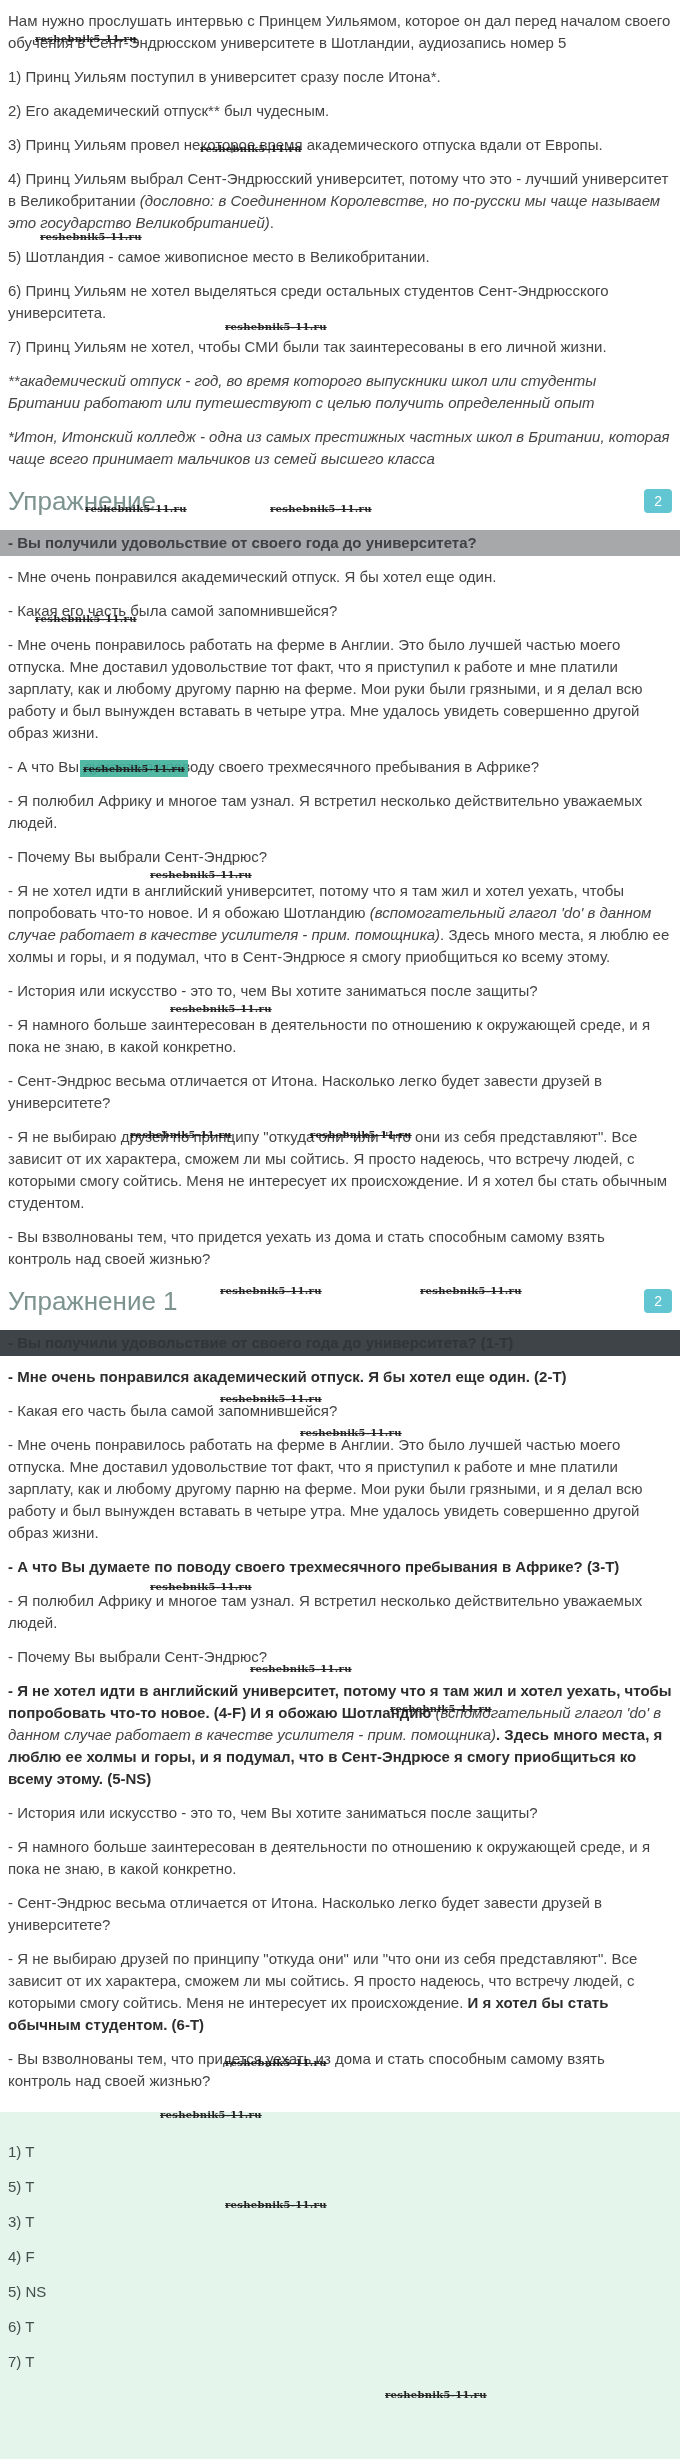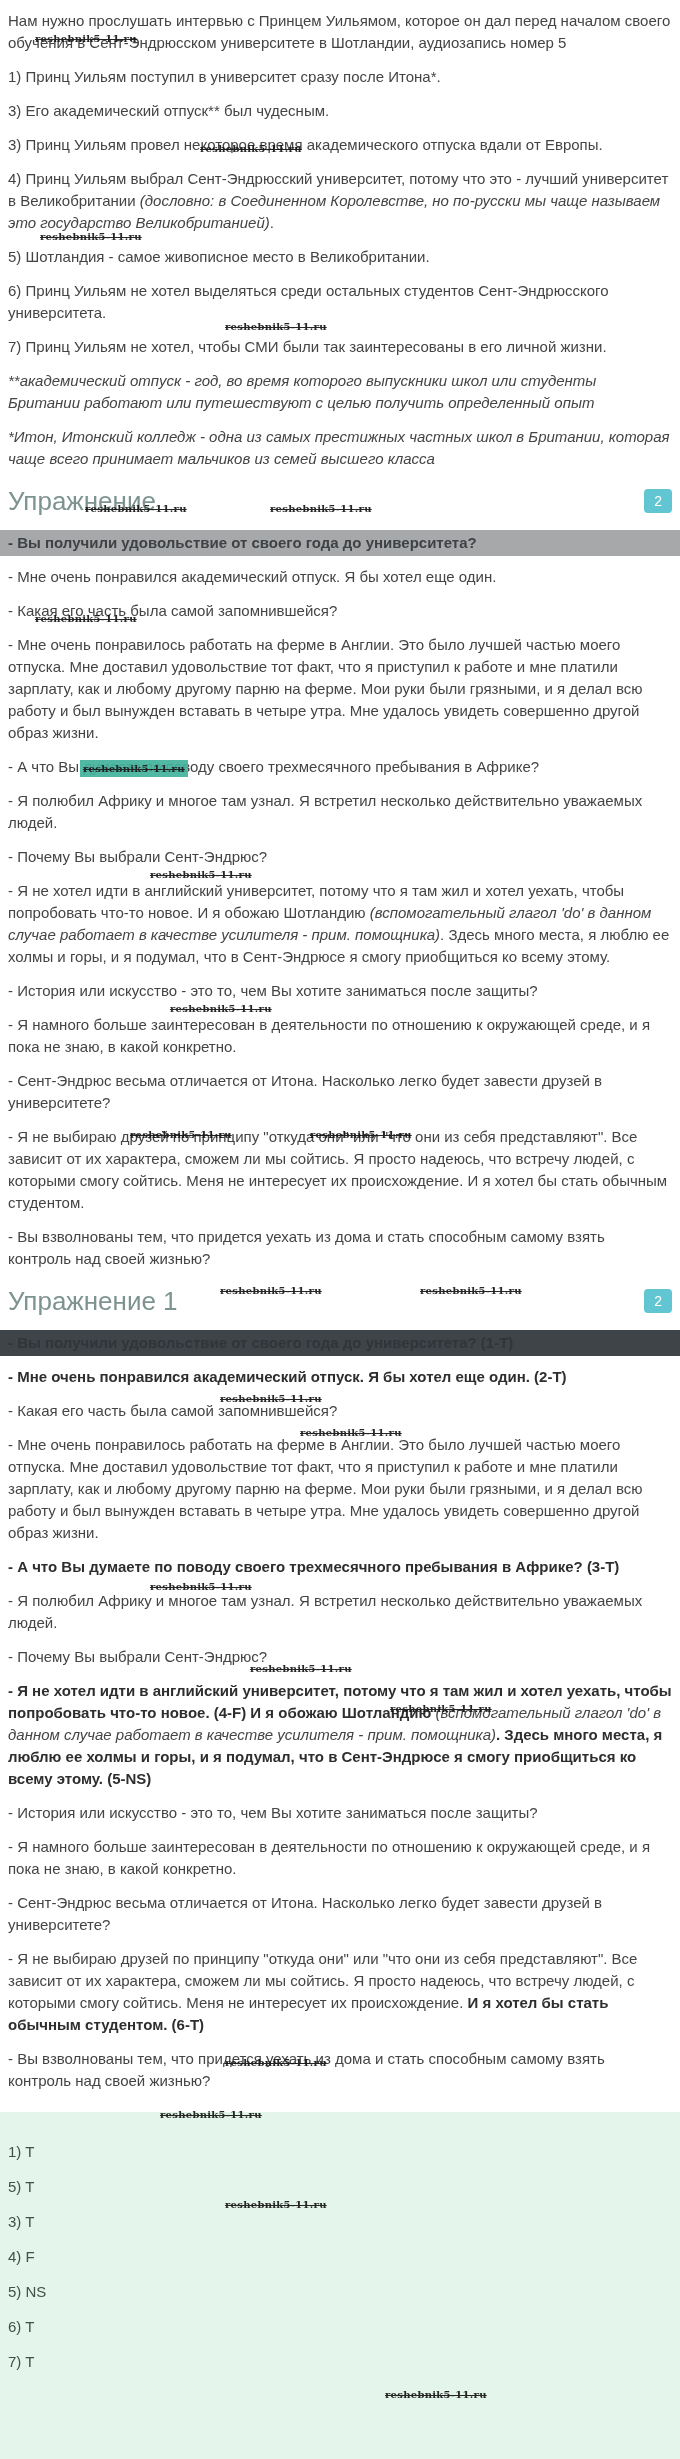--- a/index.html
+++ b/index.html
@@ -84,21 +84,21 @@
 </head>
 <body>
 
 <div class="page" id="page">
 
   <div class="content">
 
     <div id="intro-block">
         <p class="para"><span class="run-n">Нам нужно прослушать интервью с Принцем Уильямом, которое он дал перед началом своего обучения в Сент-Эндрюсском университете в Шотландии, аудиозапись номер 5</span></p>
         <p class="para"><span class="run-n">1) Принц Уильям поступил в университет сразу после Итона*.</span></p>
-        <p class="para"><span class="run-n">3) Его академический отпуск** был чудесным.</span></p>
+        <p class="para"><span class="run-n">2) Его академический отпуск** был чудесным.</span></p>
         <p class="para"><span class="run-n">3) Принц Уильям провел некоторое время академического отпуска вдали от Европы.</span></p>
         <p class="para"><span class="run-n">4) Принц Уильям выбрал Сент-Эндрюсский университет, потому что это - лучший университет в Великобритании </span><span class="run-i">(дословно: в Соединенном Королевстве, но по-русски мы чаще называем это государство Великобританией)</span><span class="run-n">.</span></p>
         <p class="para"><span class="run-n">5) Шотландия - самое живописное место в Великобритании.</span></p>
         <p class="para"><span class="run-n">6) Принц Уильям не хотел выделяться среди остальных студентов Сент-Эндрюсского университета.</span></p>
         <p class="para"><span class="run-n">7) Принц Уильям не хотел, чтобы СМИ были так заинтересованы в его личной жизни.</span></p>
         <p class="para"><span class="run-i">**академический отпуск - год, во время которого выпускники школ или студенты Британии работают или путешествуют с целью получить определенный опыт</span></p>
         <p class="para"><span class="run-i">*Итон, Итонский колледж - одна из самых престижных частных школ в Британии, которая чаще всего принимает мальчиков из семей высшего класса</span></p>
       </div>
 
     <div class="heading-row">

